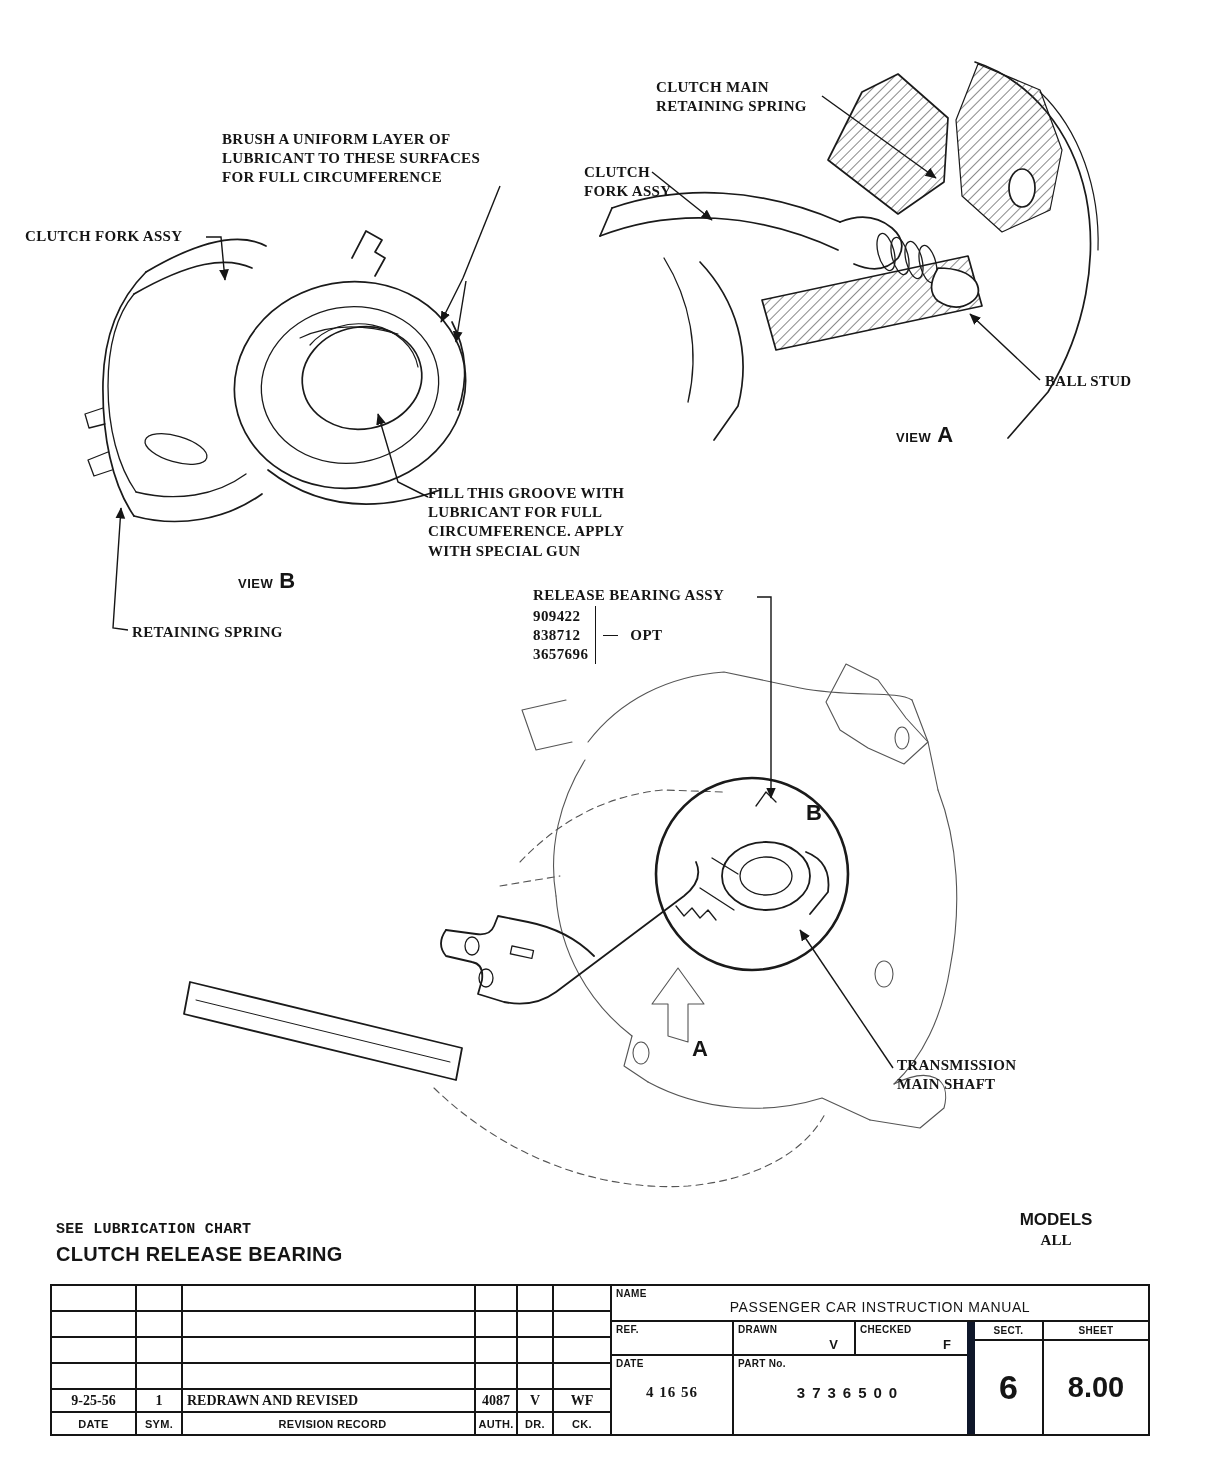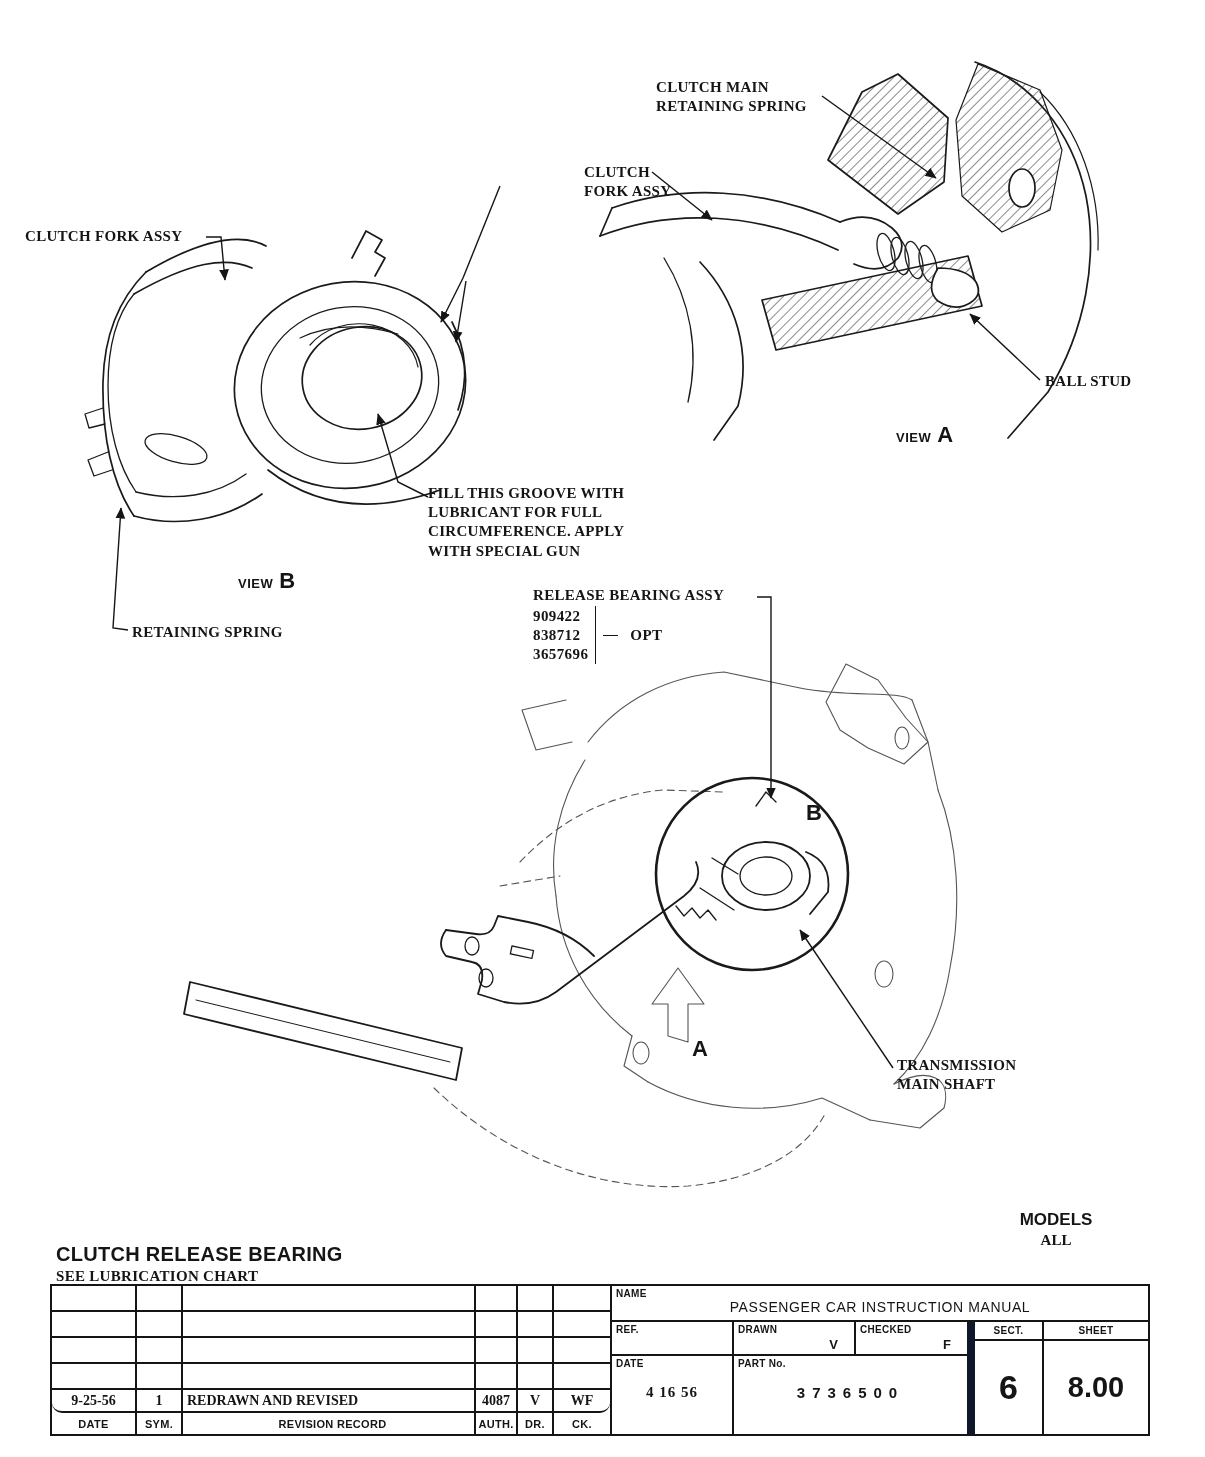--- a/index.html
+++ b/index.html
@@ -57,21 +57,21 @@
   
   .title-block{
     position:absolute;left:50px;top:1284px;width:1100px;height:152px;
     border:2.5px solid #151515;box-sizing:border-box;display:flex;
     background:#fff;
   }
   .title-block *{box-sizing:border-box;}
   .tb-left{width:560px;border-right:2px solid #151515;display:flex;flex-direction:column;}
   .tb-lrow{display:flex;border-bottom:2px solid #151515;height:26px;}
   .tb-lrow:last-child{border-bottom:none;}
-  .tb-lrow.entry{height:23px;border-radius:10px;}
+  .tb-lrow.entry{height:23px;}
   .tb-lrow.hdr{height:22px;flex:1;}
   .tb-lrow > div{border-right:2px solid #151515;height:100%;display:flex;align-items:center;justify-content:center;}
   .tb-lrow > div:last-child{border-right:none;}
   .c-date{width:85px;}
   .c-sym{width:46px;}
   .c-rec{width:293px;padding-left:8px;}
   .c-auth{width:42px;}
   .c-dr{width:36px;}
   .c-ck{flex:1;}
   .tb-lrow.entry > div{font-weight:bold;font-size:14px;font-family:"Liberation Serif",serif;}
@@ -243,20 +243,23 @@
       <path d="M700,888 l 34,22 M 712,858 l 26,16" stroke-width="1.3"></path>
       <path d="M676,906 l 8,10 8,-8 8,10 8,-8 8,10" stroke-width="1.3"></path>
       <path d="M756,806 l 10,-14 10,10" stroke-width="1.3"></path>
     </g>
     <g fill="none" stroke="#151515" stroke-width="1.4">
       <path d="M757,597 L 771,597 L 771,798" marker-end="url(#arw)"></path>
       <path d="M893,1068 L 800,930" marker-end="url(#arw)"></path>
     </g>
   </svg>
 
+  <div class="ann" style="left:222px;top:130px;">BRUSH A UNIFORM LAYER OF
+LUBRICANT TO THESE SURFACES
+FOR FULL CIRCUMFERENCE</div>
   <div class="ann" style="left:25px;top:227px;">CLUTCH FORK ASSY</div>
   <div class="ann" style="left:428px;top:484px;">FILL THIS GROOVE WITH
 LUBRICANT FOR FULL
 CIRCUMFERENCE. APPLY
 WITH SPECIAL GUN</div>
   <div class="ann" style="left:132px;top:623px;">RETAINING SPRING</div>
   <div class="view-label" style="left:238px;top:568px;">
     <span class="vw">VIEW</span>
     <span class="vl">B</span>
   </div>
@@ -287,21 +290,21 @@
 
   <div class="marker-letter" style="left:806px;top:800px;">B</div>
   <div class="marker-letter" style="left:692px;top:1036px;">A</div>
   <div class="ann" style="left:897px;top:1056px;">TRANSMISSION
 MAIN SHAFT</div>
 
   <div class="models" style="left:1008px;top:1210px;">
     <div class="models-title">MODELS</div>
     <div class="models-val">ALL</div>
   </div>
-  <div class="see-note" style="left:56px;top:1268px;">SEE LUBRICATION CHART</div>
+  <div class="see-note" style="left:56px;top:1221px;font-family:Liberation Mono, monospace;">SEE LUBRICATION CHART</div>
   <div class="page-title" style="left:56px;top:1243px;">CLUTCH RELEASE BEARING</div>
 
   <div class="title-block">
     <div class="tb-left">
       <div class="tb-lrow">
         <div class="c-date"></div>
           <div class="c-sym"></div>
           <div class="c-rec"></div>
           <div class="c-auth"></div>
           <div class="c-dr"></div>

